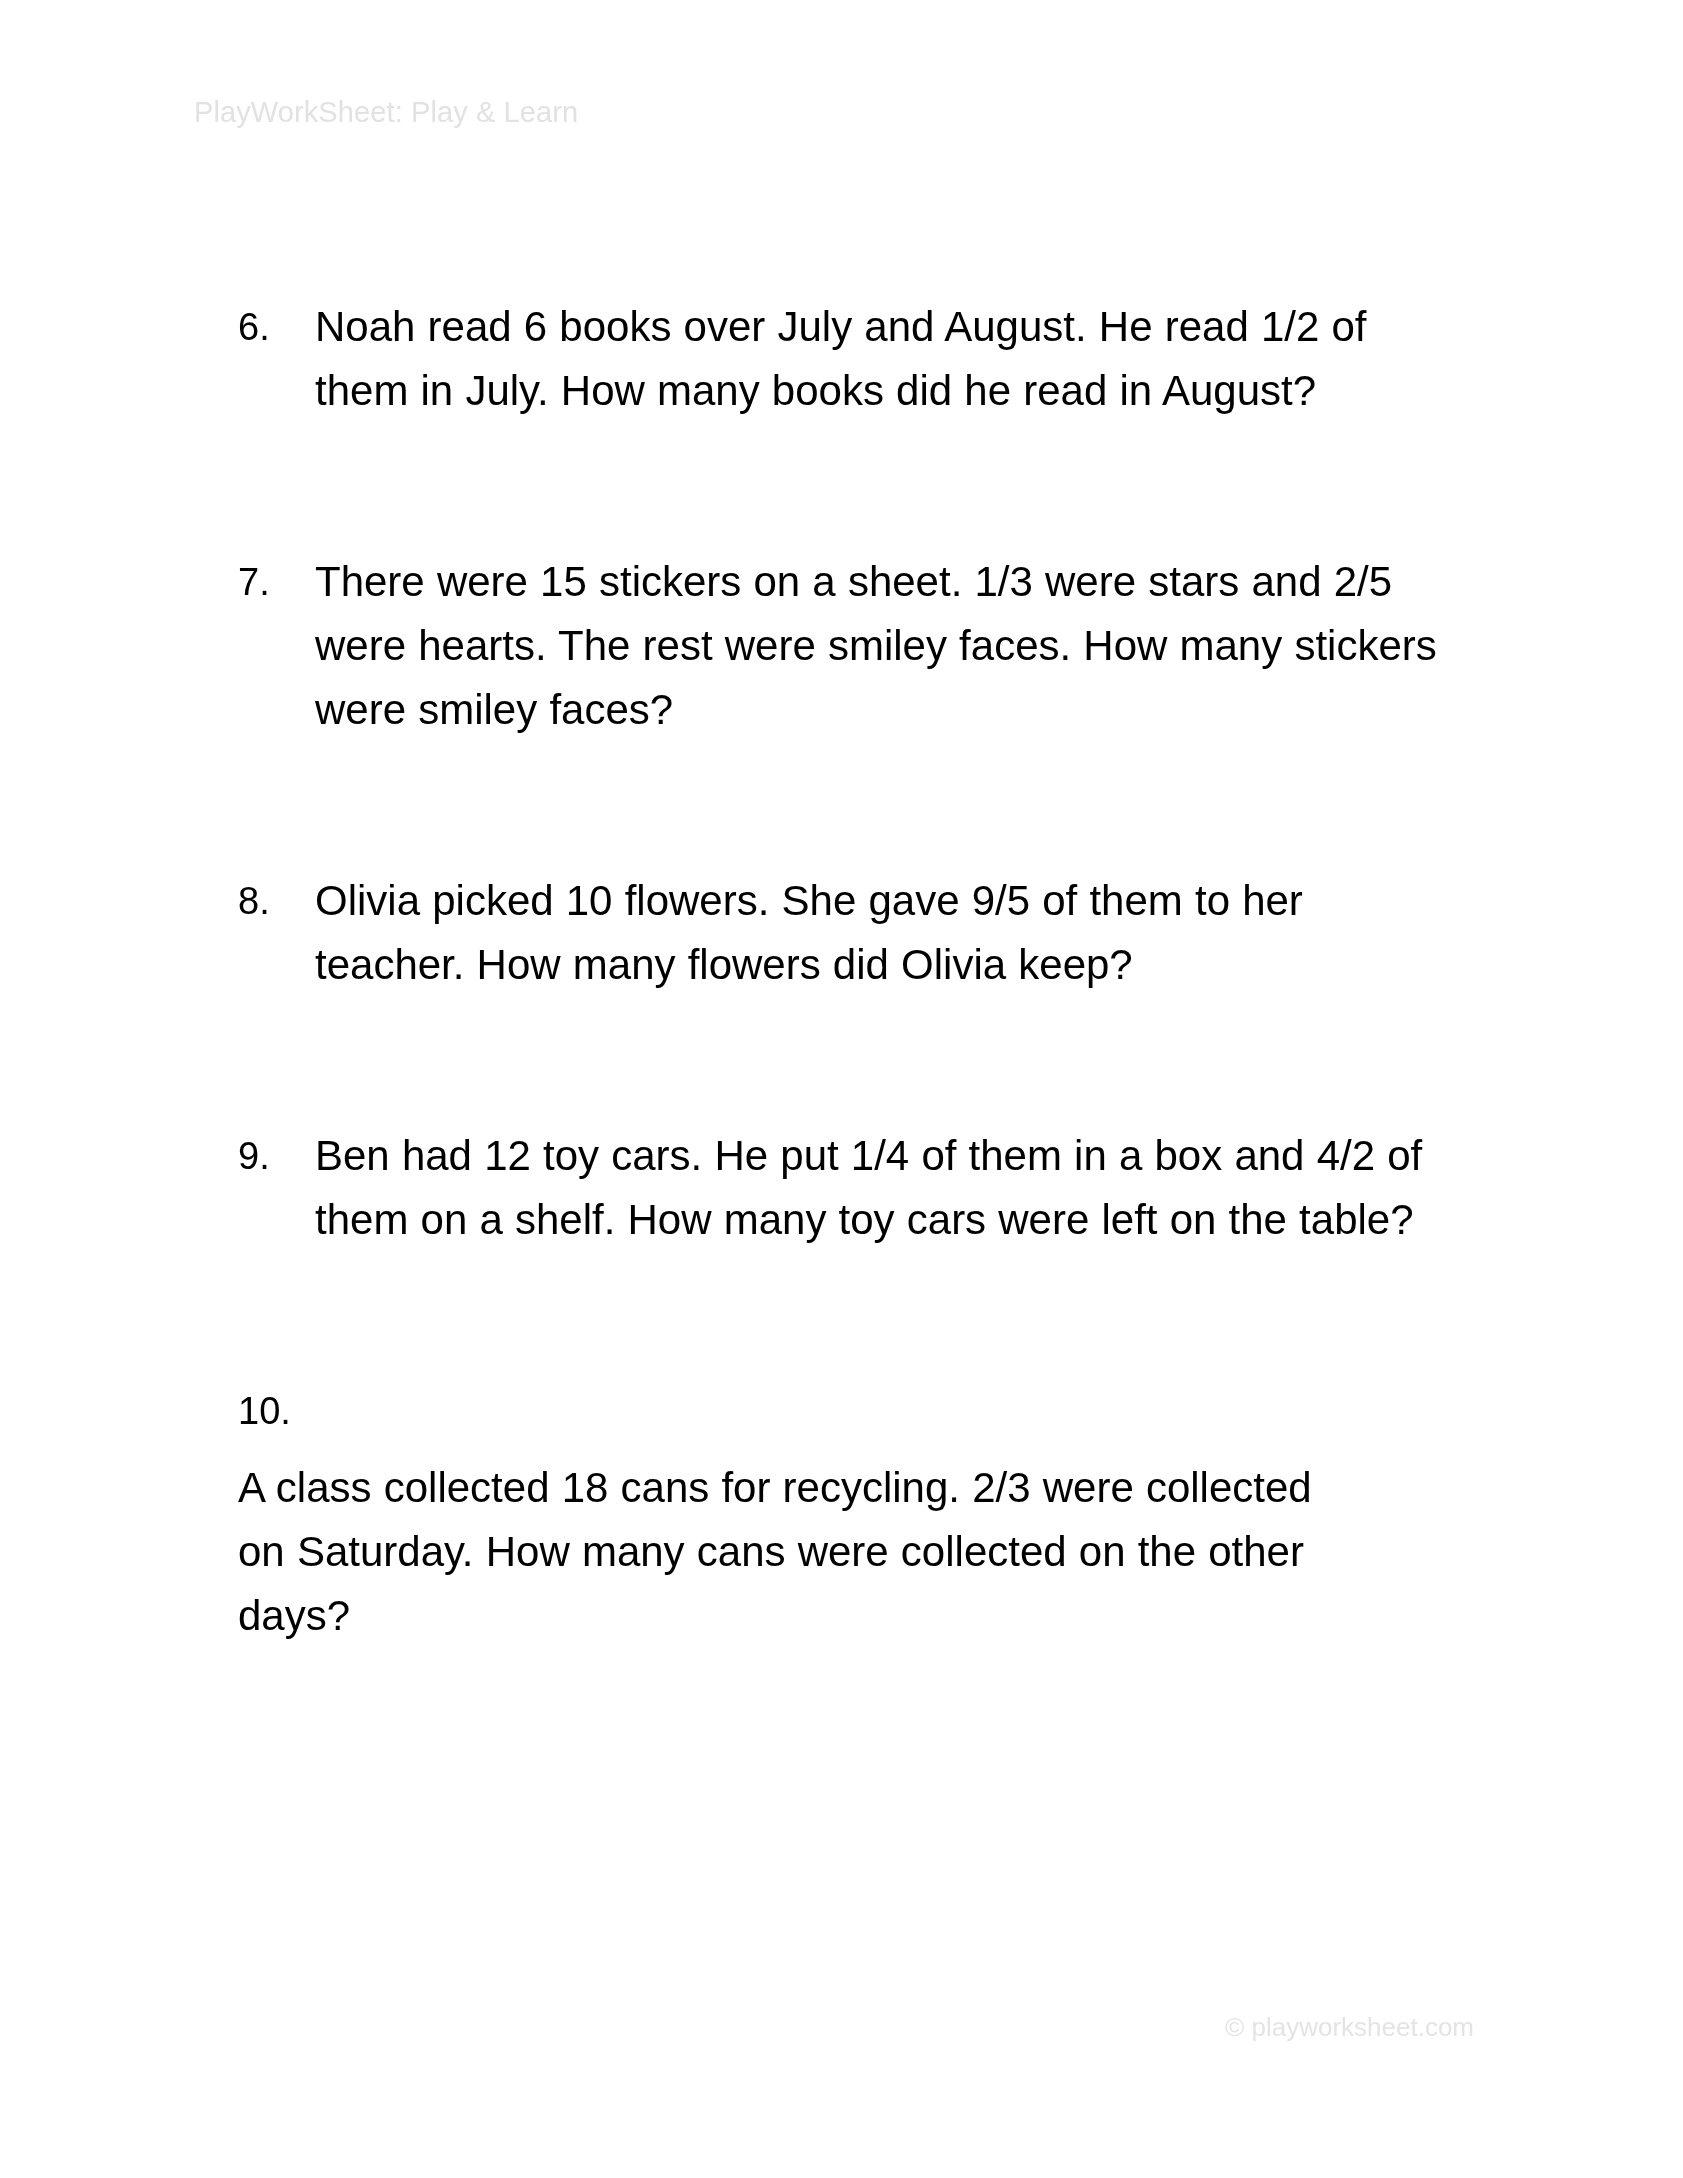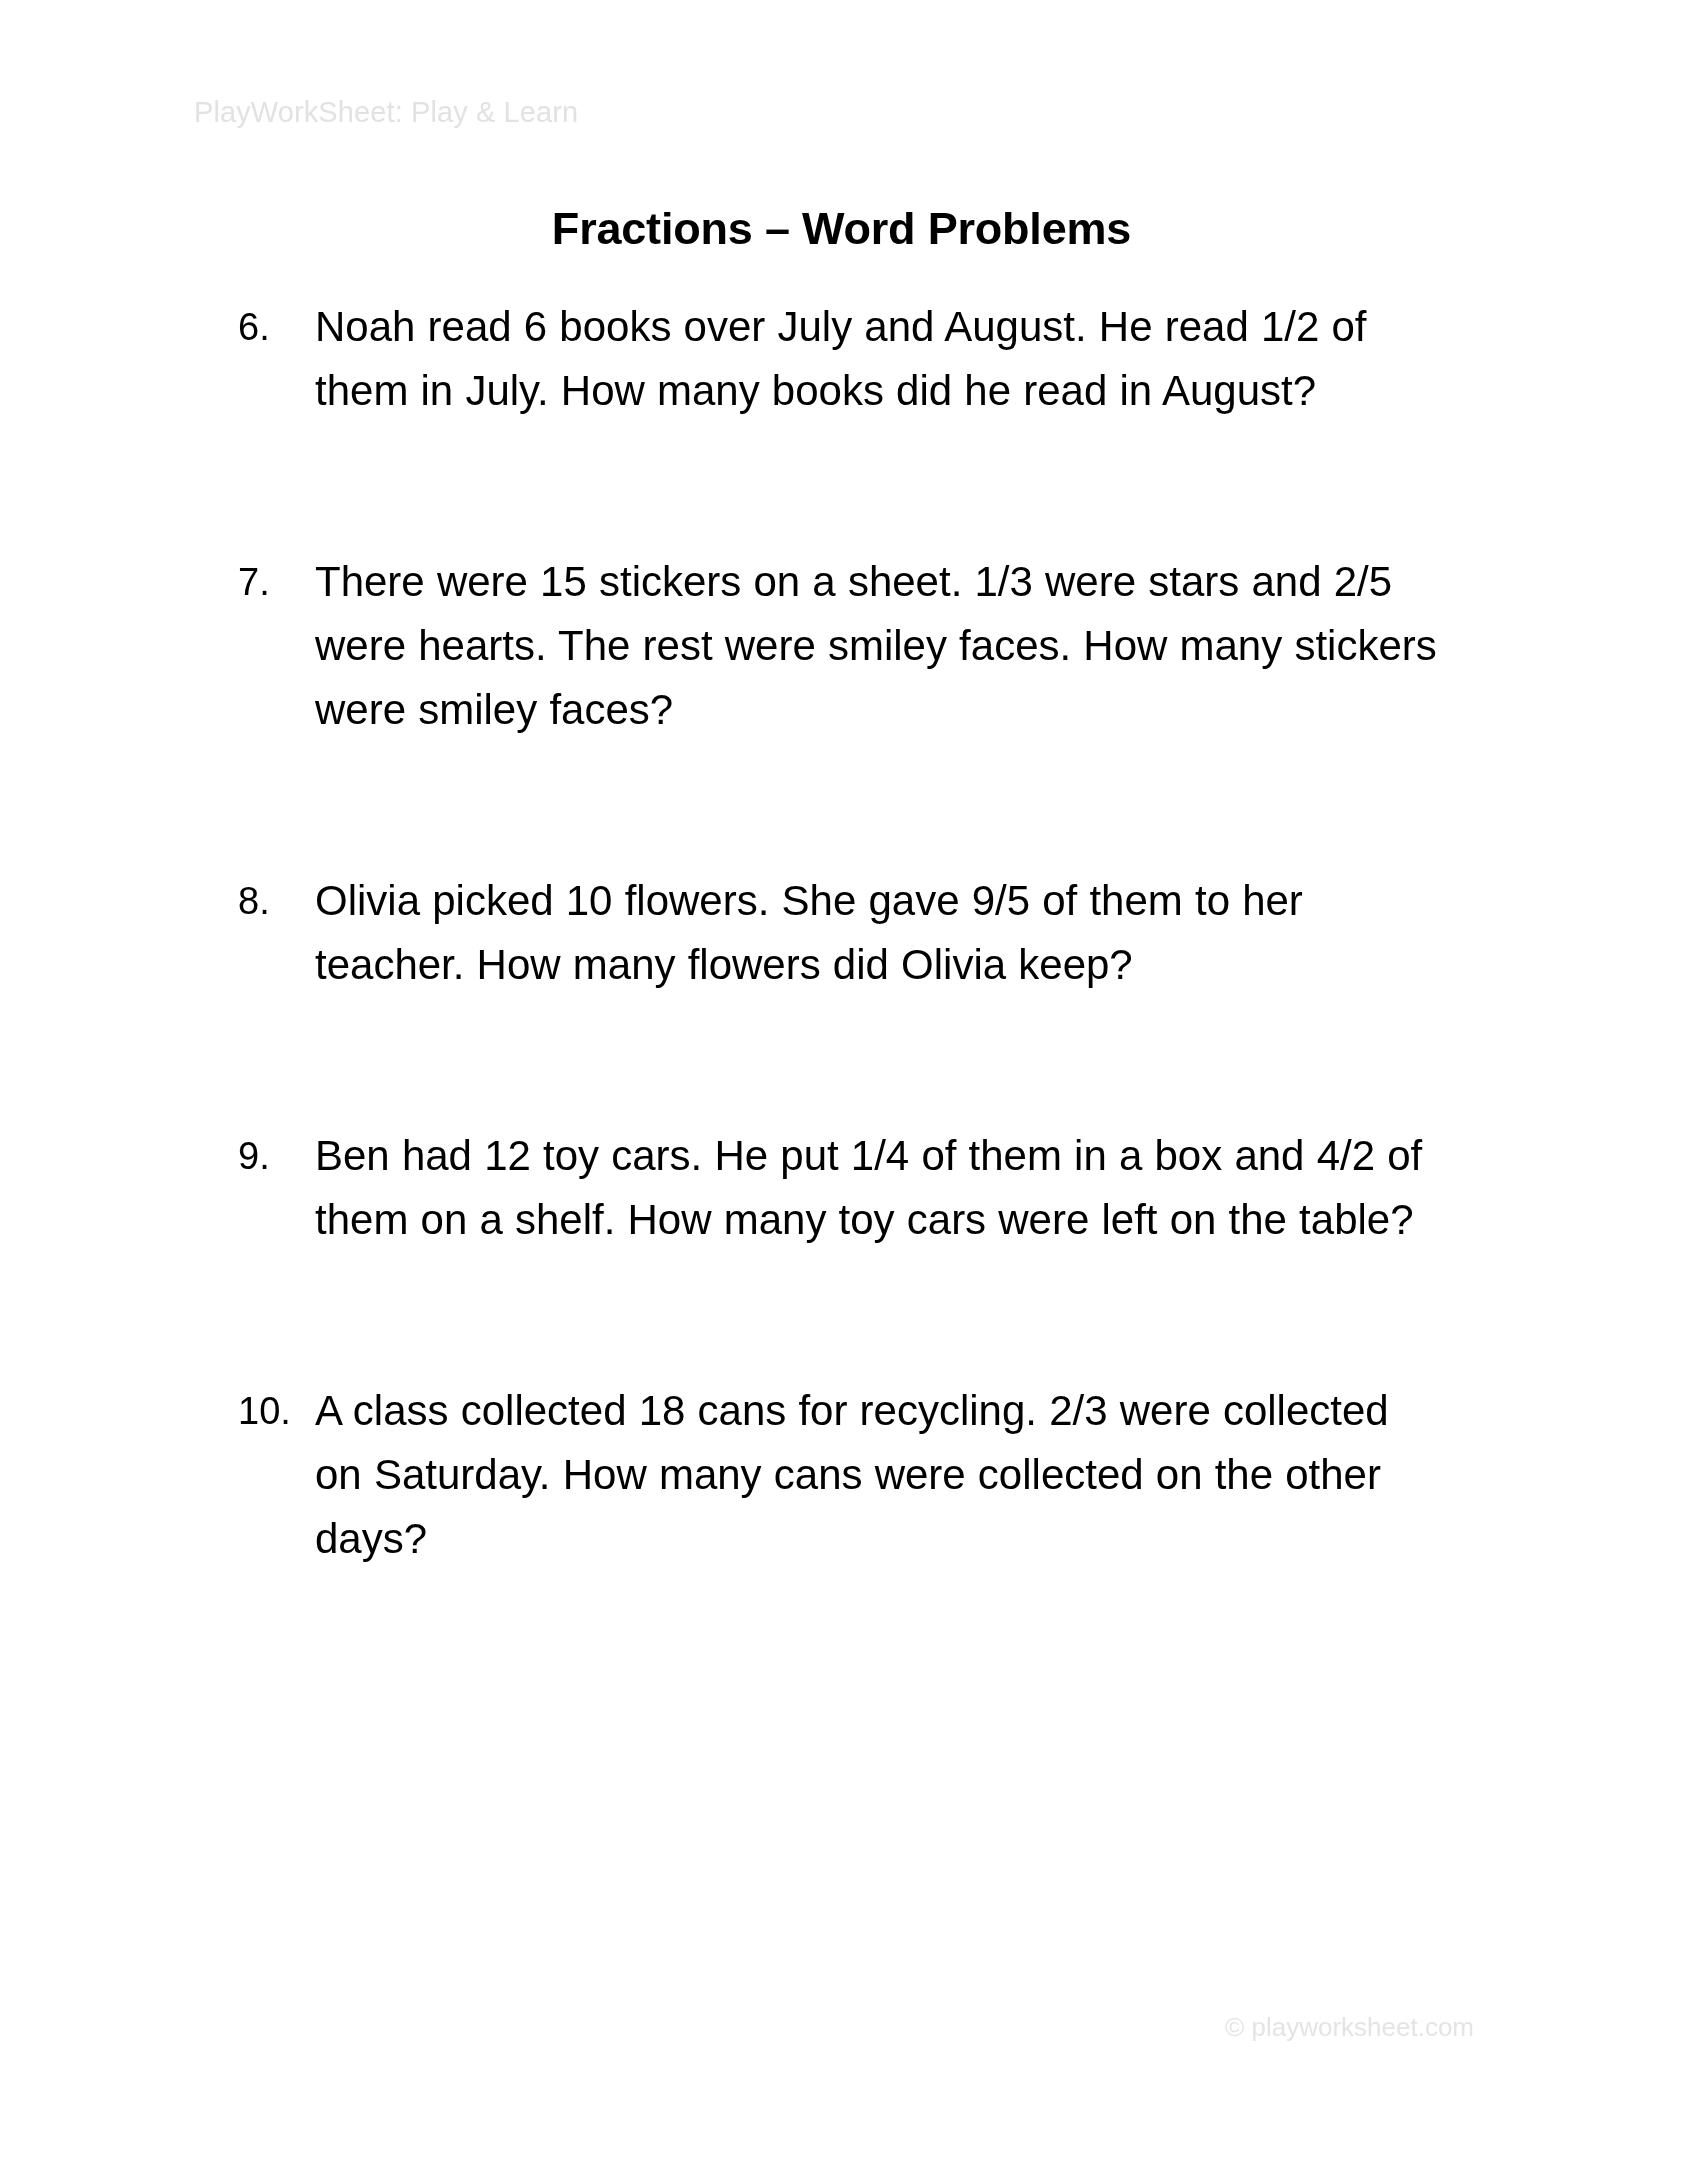--- a/index.html
+++ b/index.html
@@ -54,20 +54,21 @@
     width: 1208px;
   }
 
   .problem-item {
     display: flex;
     align-items: flex-start;
     margin-bottom: 127px;
   }
   .problem-item:last-child {
     margin-bottom: 0;
+    flex-direction: column;
   }
 
   .problem-number {
     flex: 0 0 77px;
     width: 77px;
     font-size: 38px;
     line-height: 64px;
     text-align: left;
     white-space: nowrap;
   }
@@ -90,21 +91,20 @@
     white-space: nowrap;
   }
 </style>
 </head>
 <body>
 
 <div class="page">
 
   <div class="brand-header">PlayWorkSheet: Play &amp; Learn</div>
 
-  <h1 class="worksheet-title">Fractions – Word Problems</h1>
 
   <ol class="problem-list">
 
     <li class="problem-item">
       <span class="problem-number">6.</span>
       <span class="problem-text">Noah read 6 books over July and August. He read 1/2 of them in July. How many books did he read in August?</span>
     </li>
 
     <li class="problem-item">
       <span class="problem-number">7.</span>

